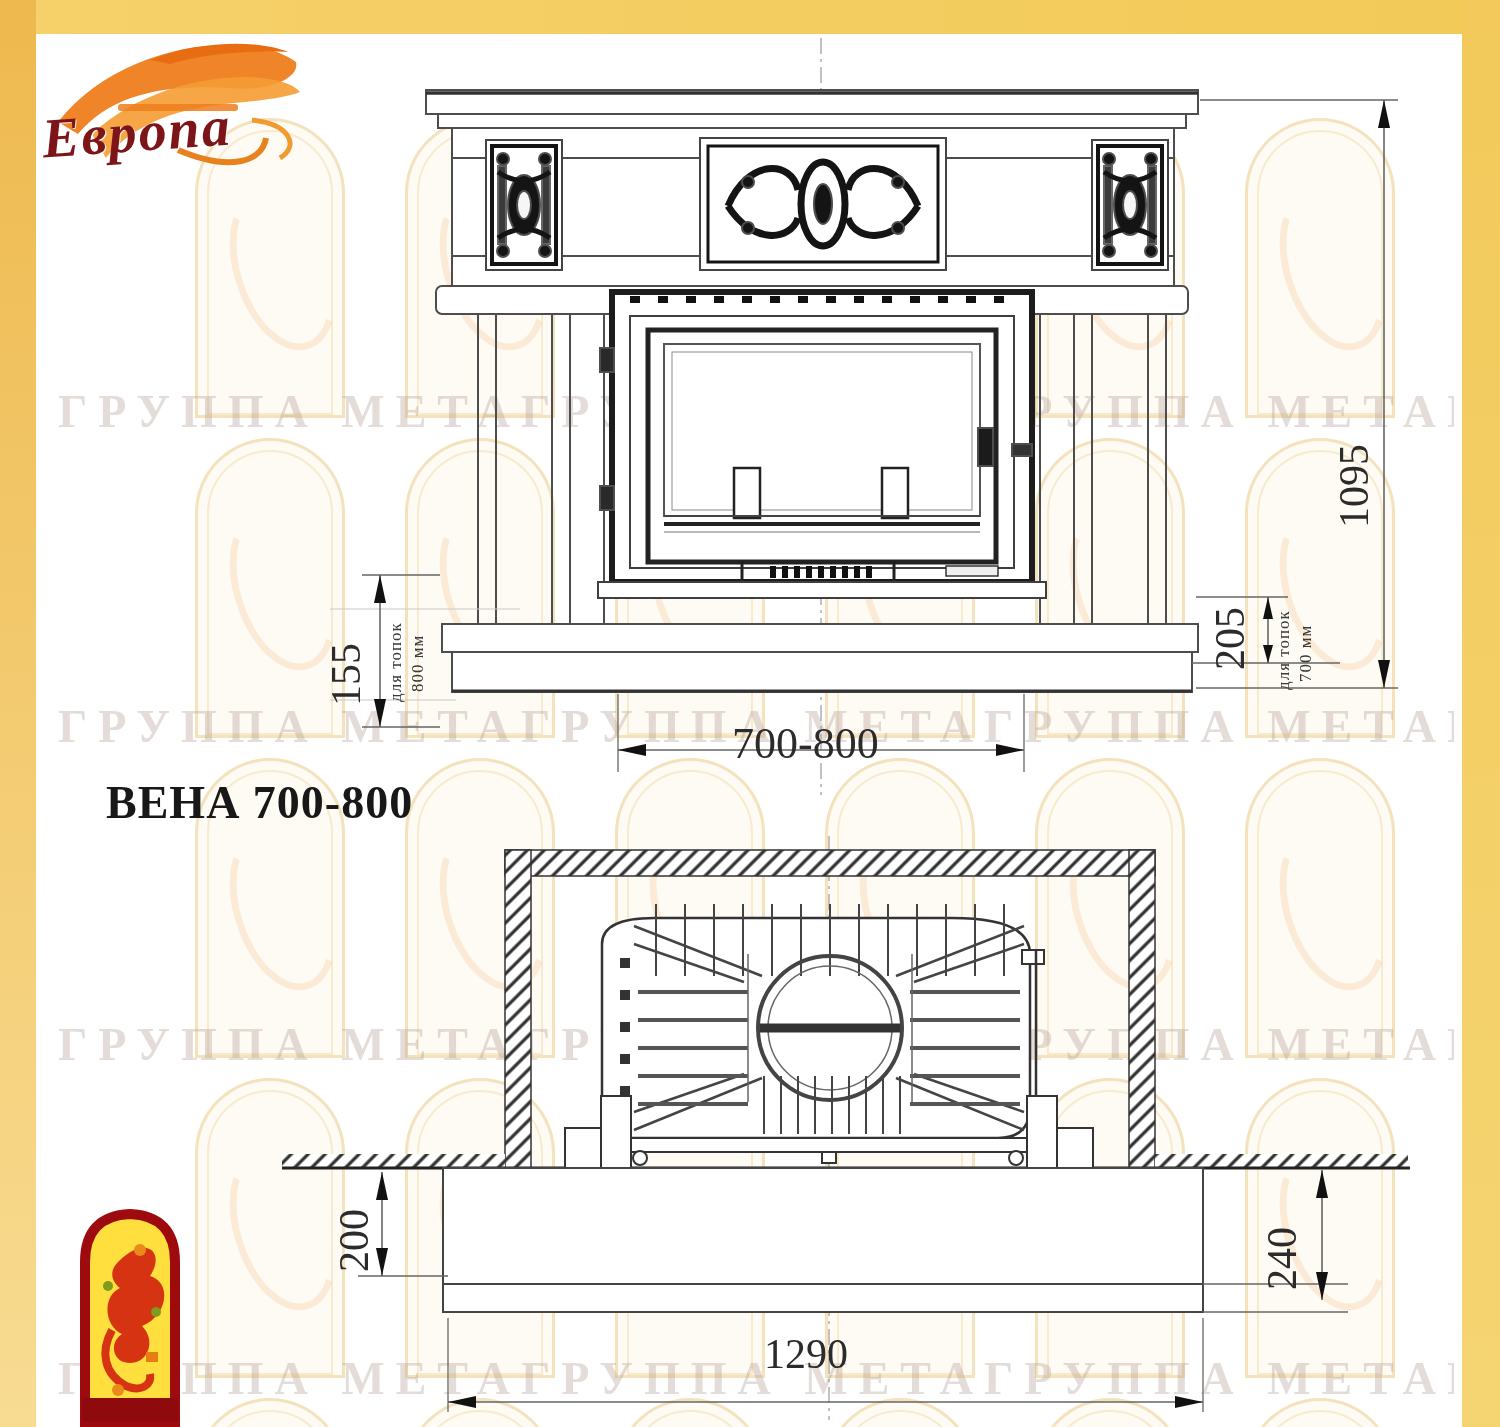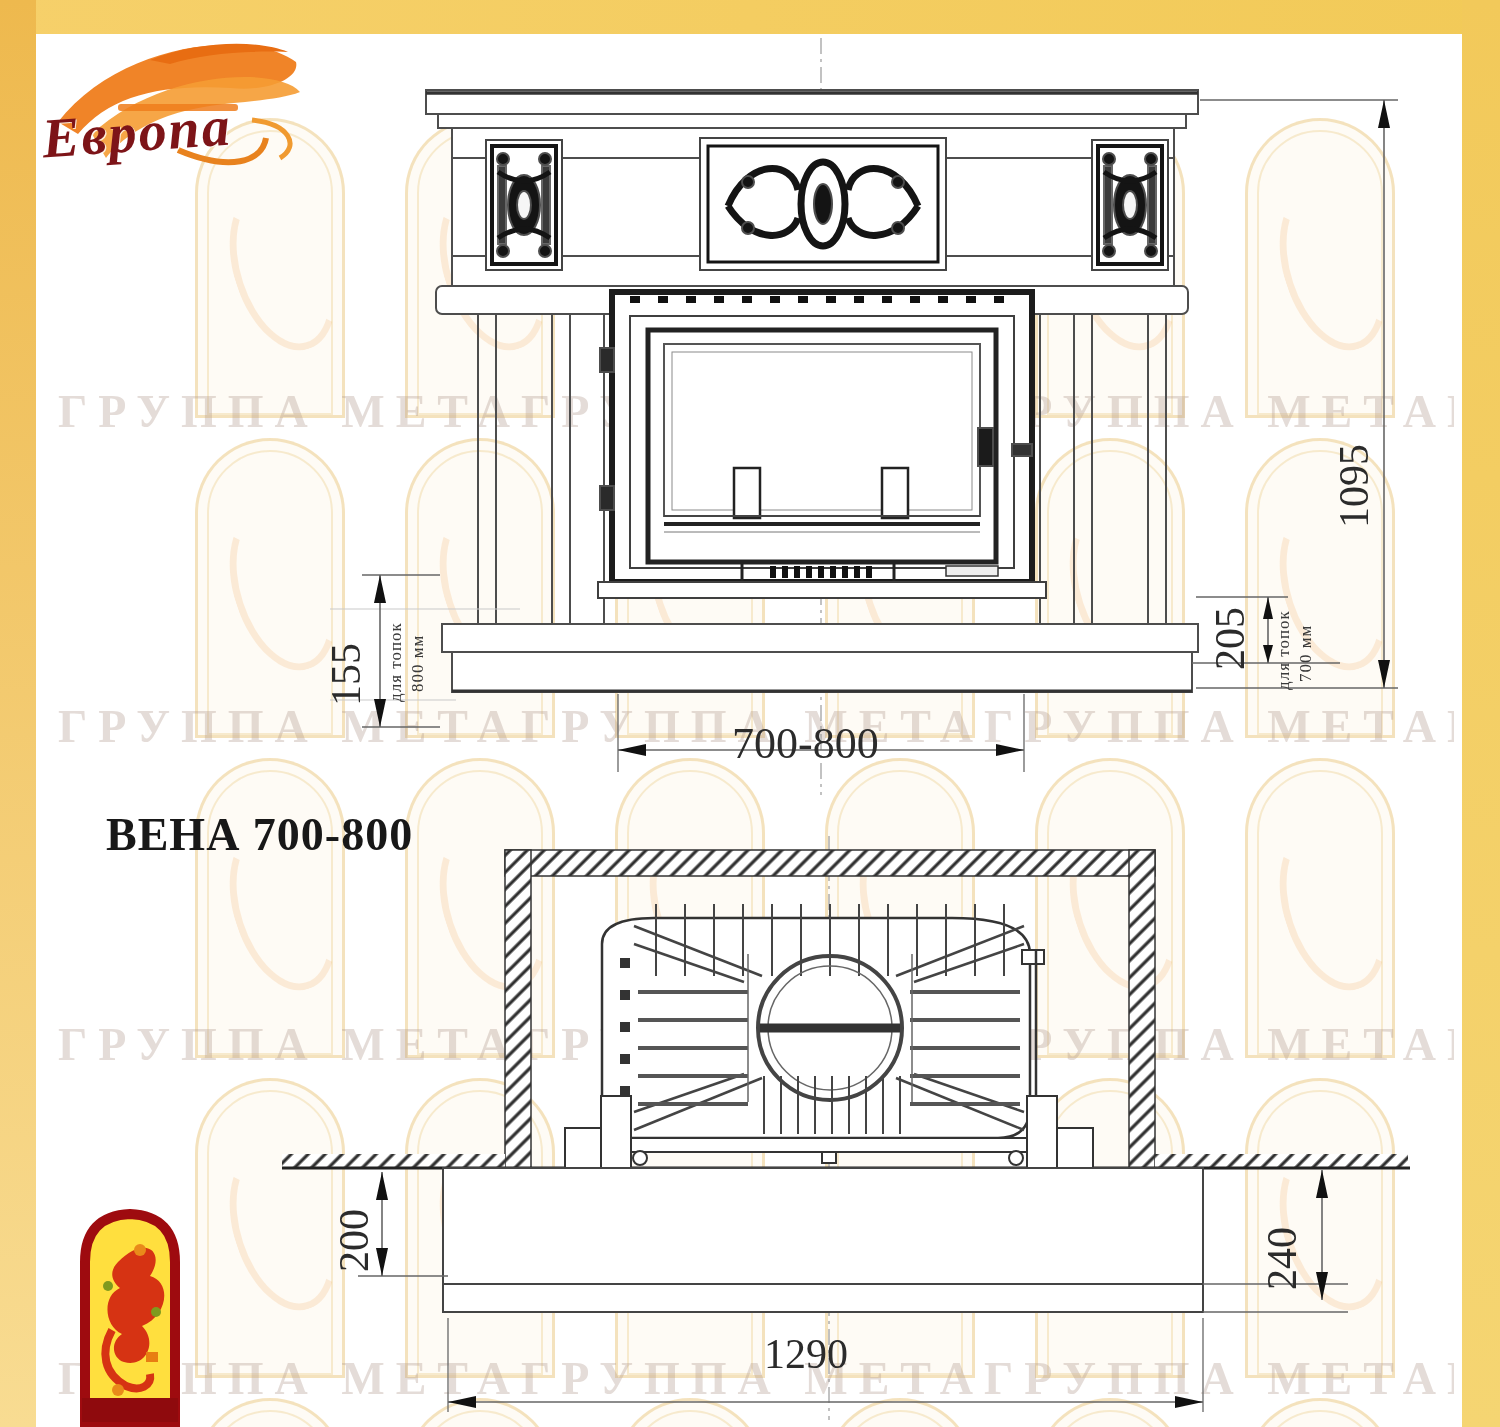--- a/index.html
+++ b/index.html
@@ -367,19 +367,19 @@
   <div class="lbl dim rot" style="left:322px;top:706px;">155</div>
   <div class="lbl dim rot" style="left:1206px;top:670px;">205</div>
 
   <div class="lbl dim-sm rot" style="left:386px;top:702px;">для топок</div>
   <div class="lbl dim-sm rot" style="left:408px;top:692px;">800 мм</div>
   <div class="lbl dim-sm rot" style="left:1274px;top:690px;">для топок</div>
   <div class="lbl dim-sm rot" style="left:1296px;top:682px;">700 мм</div>
 
   <div class="lbl num-700800" style="left:732px;top:698px;margin-top:20px;">700-800</div>
 
-  <div class="lbl title-lbl" style="left:106px;top:808px;">ВЕНА 700-800</div>
+  <div class="lbl title-lbl" style="left:106px;top:776px;">ВЕНА 700-800</div>
 
   <div class="lbl dim rot" style="left:330px;top:1272px;">200</div>
   <div class="lbl dim rot" style="left:1258px;top:1290px;">240</div>
   <div class="lbl dim" style="left:764px;top:1330px;text-align:right;">1290</div>
 
 </div>
 
 </body></html>

